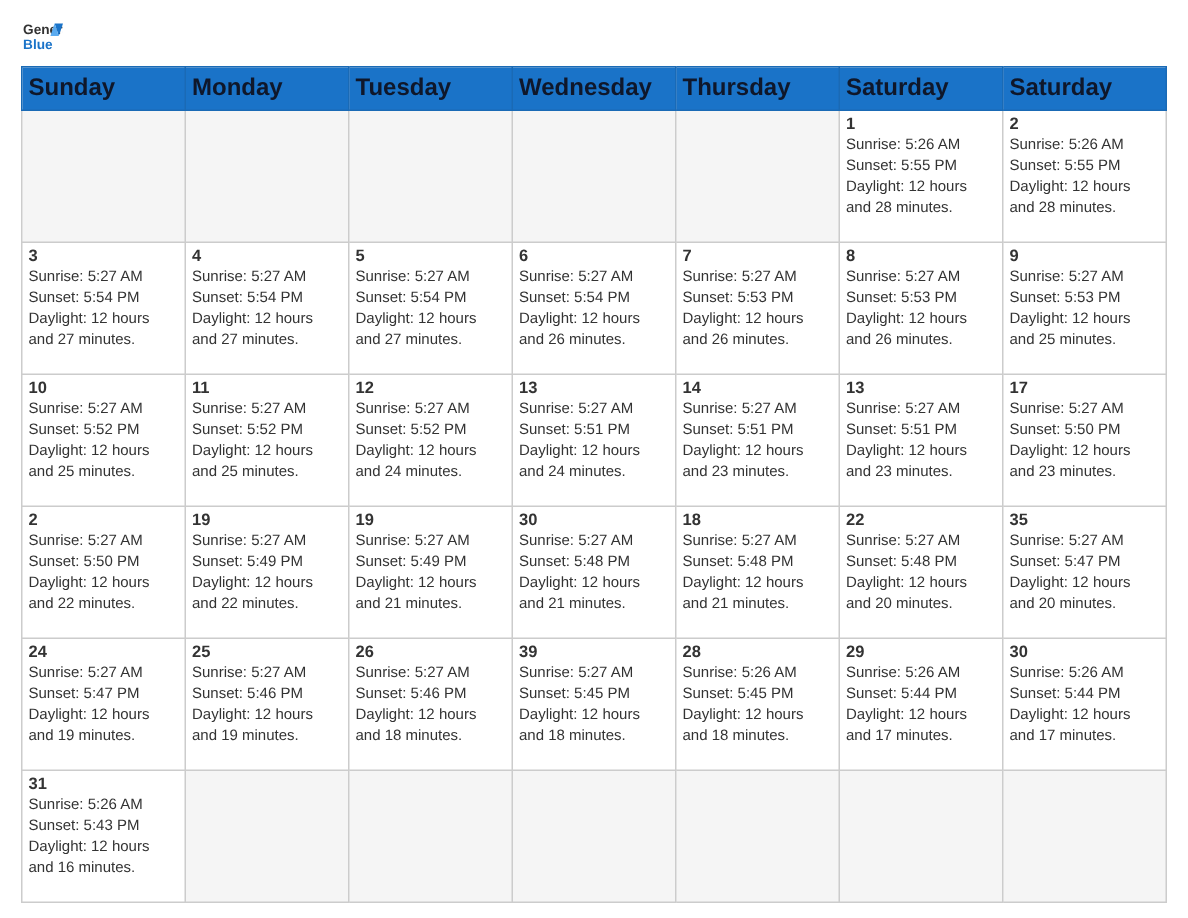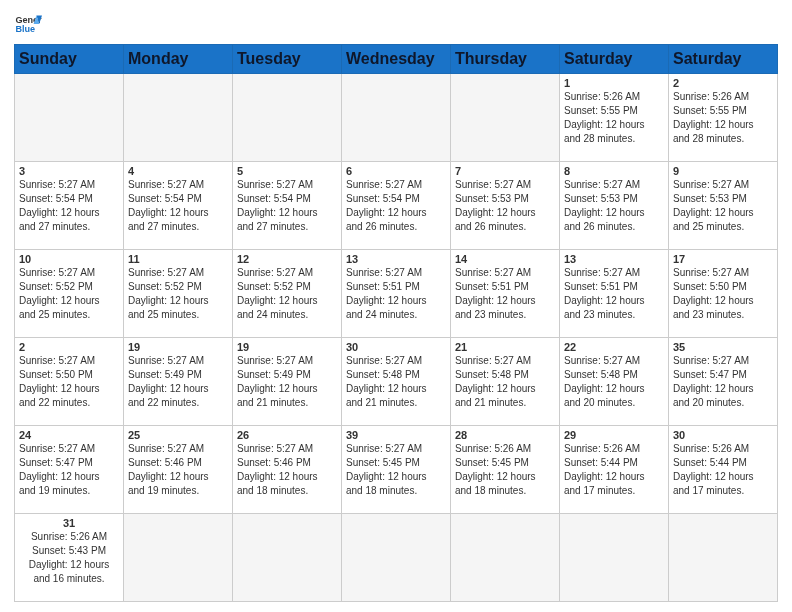--- a/index.html
+++ b/index.html
@@ -68,21 +68,20 @@
       padding: 3px 4px;
       font-size: 9.5px;
       color: #333;
       height: 72px;
     }
     .calendar td.empty {
       background: #f5f5f5;
     }
     .calendar td.last-row {
       height: 60px;
-      text-align: center;
     }
     .day-num {
       font-size: 11px;
       font-weight: bold;
       display: block;
       margin-bottom: 1px;
     }
     .day-info {
       font-size: 10px;
       line-height: 1.4;
@@ -247,21 +246,21 @@
 Sunset: 5:49 PM
 Daylight: 12 hours and 21 minutes.</div>
           </td>
           <td>
             <span class="day-num">30</span>
             <div class="day-info" style="white-space: pre-line;">Sunrise: 5:27 AM
 Sunset: 5:48 PM
 Daylight: 12 hours and 21 minutes.</div>
           </td>
           <td>
-            <span class="day-num">21</span>
+            <span class="day-num">18</span>
             <div class="day-info" style="white-space: pre-line;">Sunrise: 5:27 AM
 Sunset: 5:48 PM
 Daylight: 12 hours and 21 minutes.</div>
           </td>
           <td>
             <span class="day-num">22</span>
             <div class="day-info" style="white-space: pre-line;">Sunrise: 5:27 AM
 Sunset: 5:48 PM
 Daylight: 12 hours and 20 minutes.</div>
           </td>

